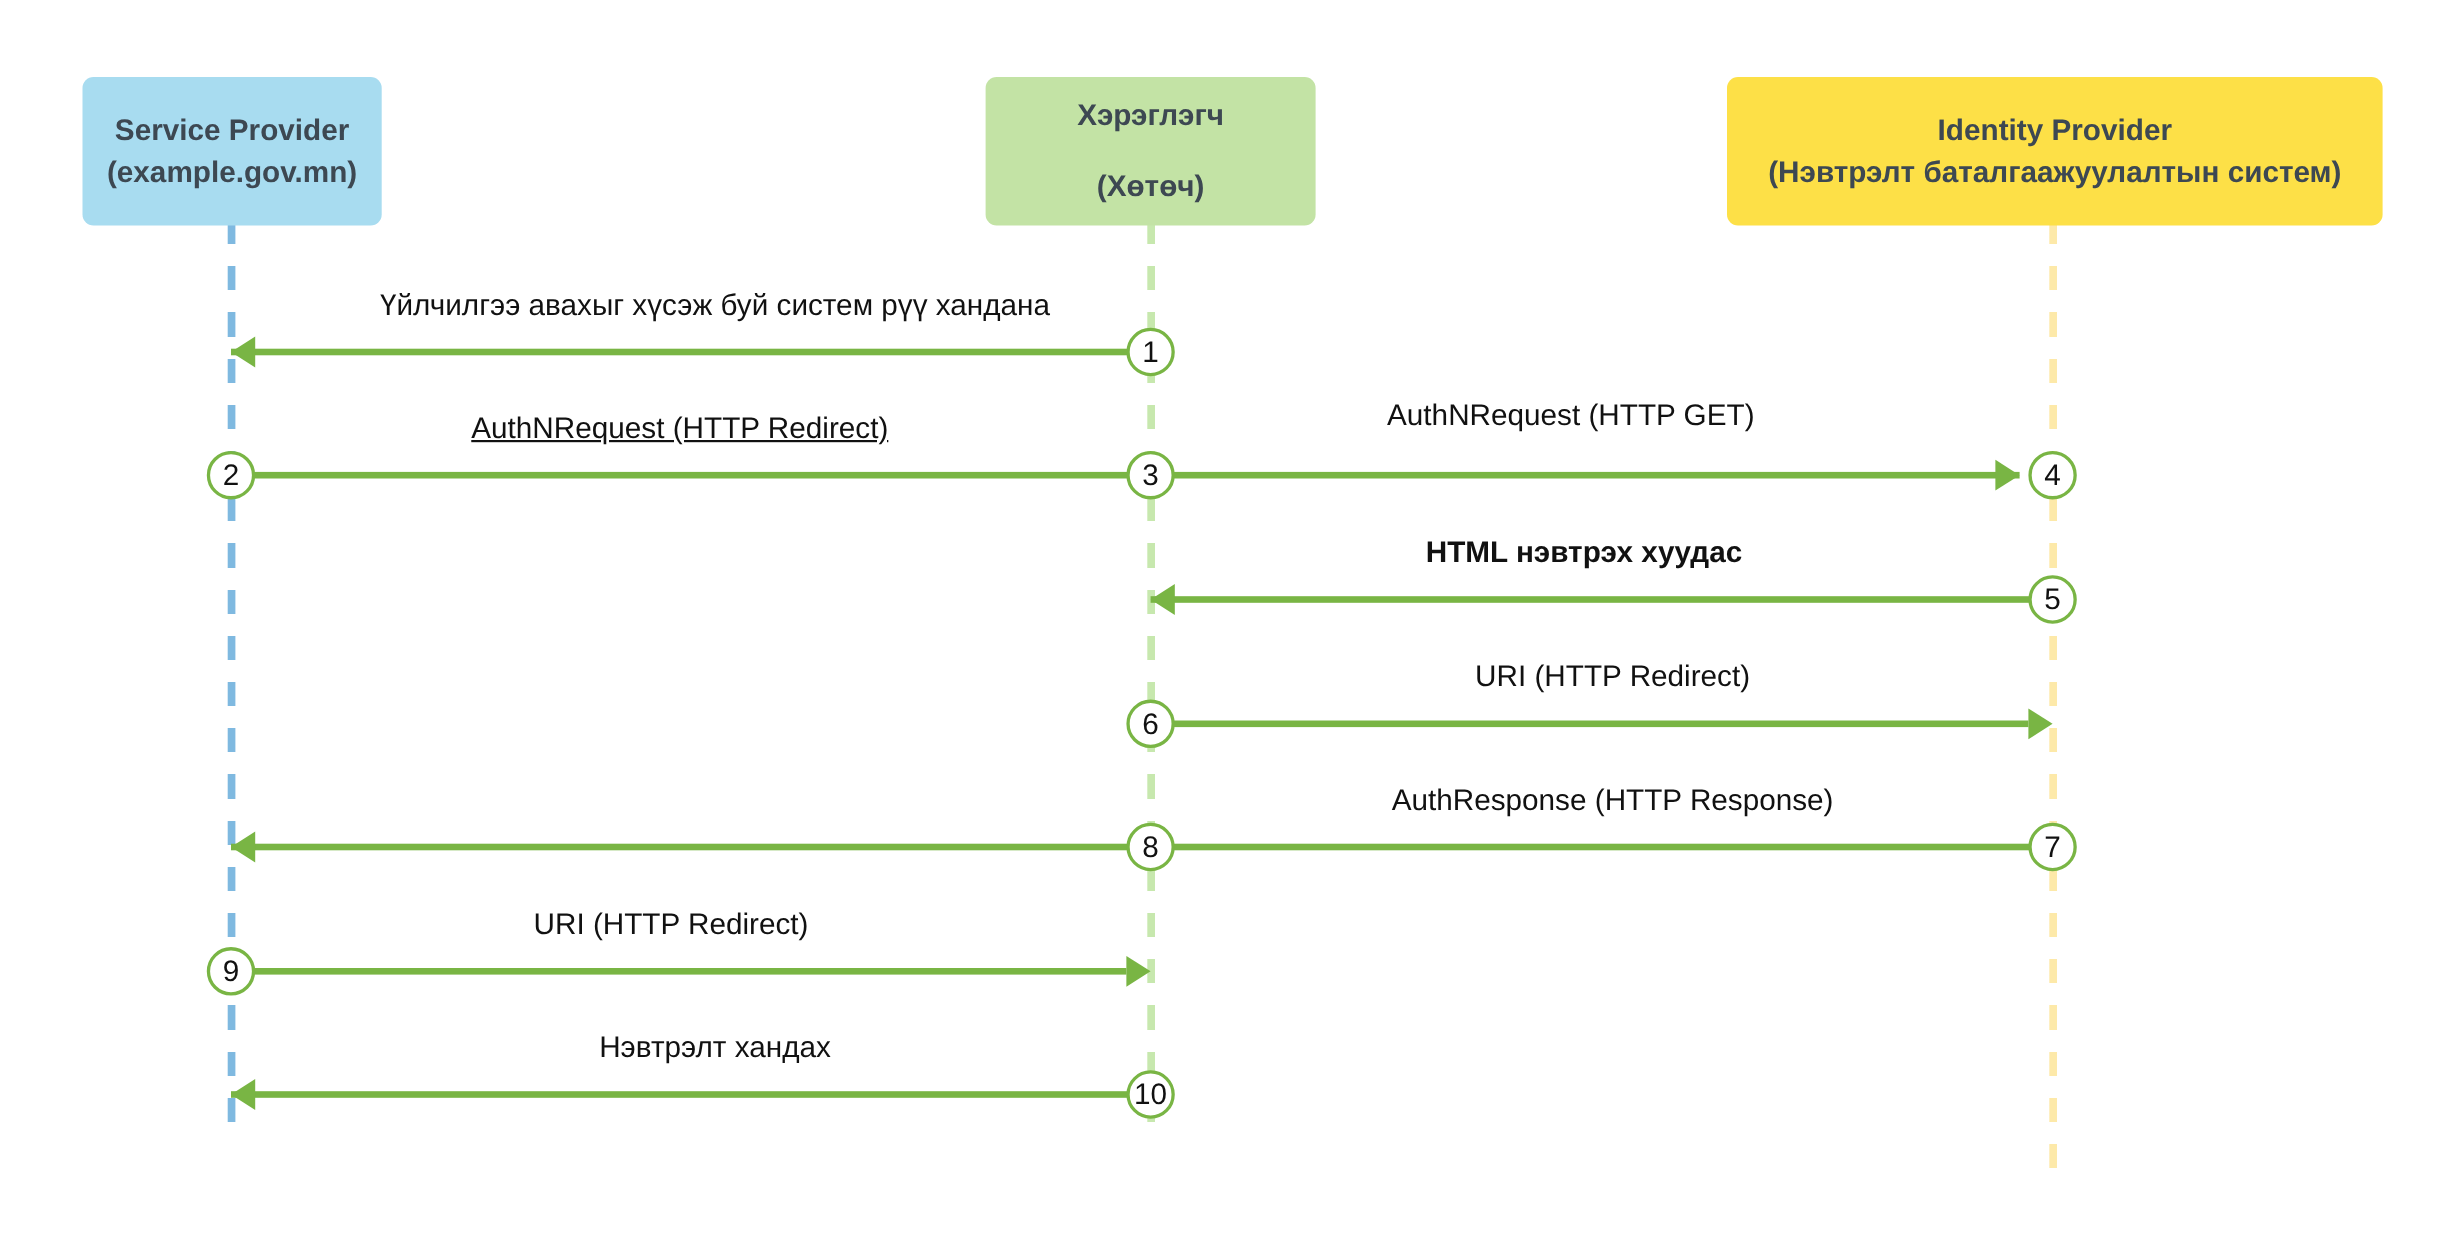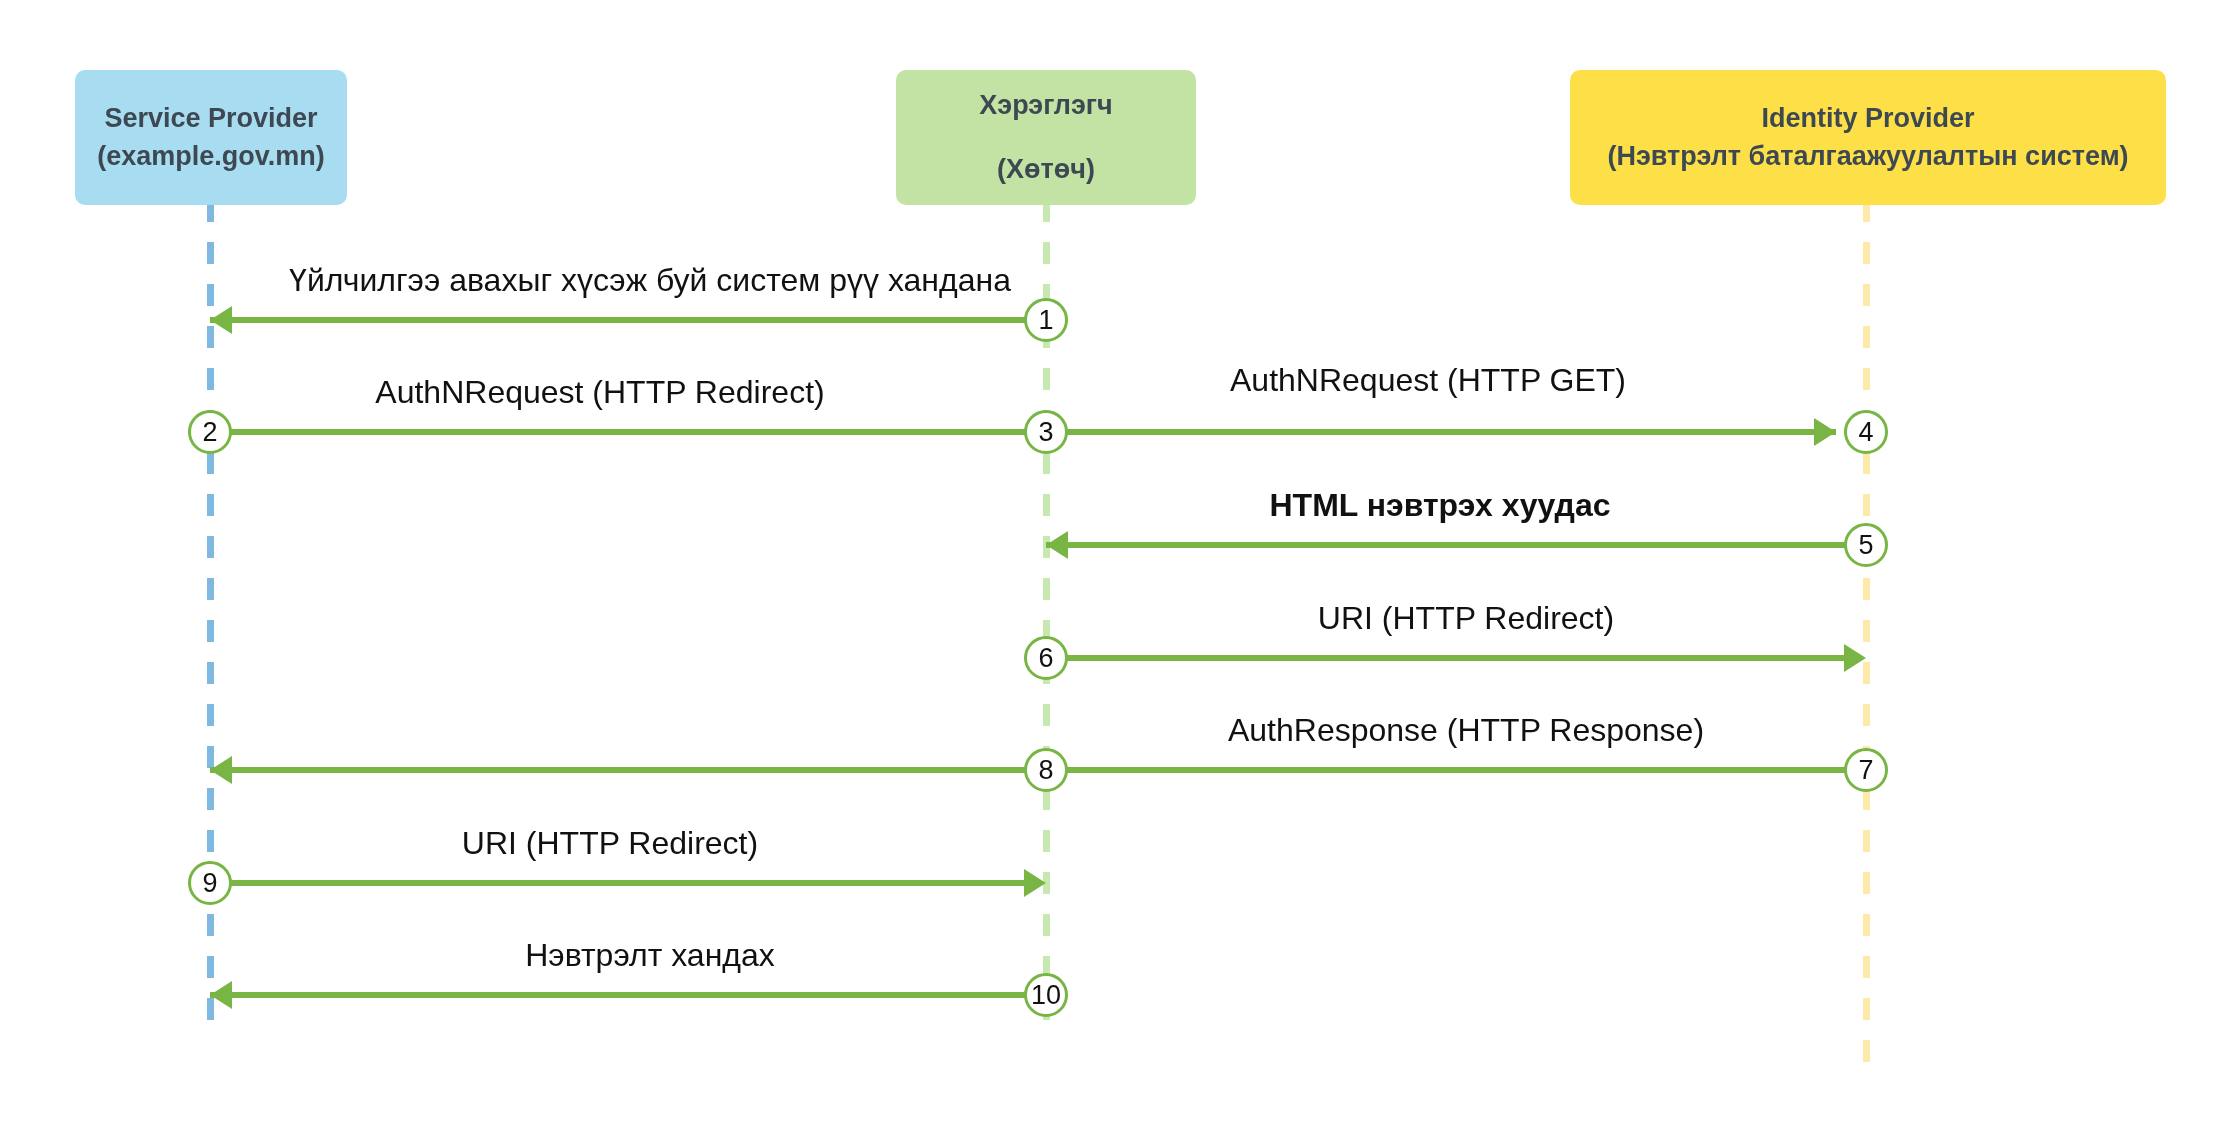--- a/index.html
+++ b/index.html
@@ -57,21 +57,21 @@
     border-bottom: 14px solid transparent;
   }
   .arrow-head.left {
     border-right: 22px solid #79b544;
   }
   .arrow-head.right {
     border-left: 22px solid #79b544;
   }
   .msg-label {
     position: absolute;
-    font-size: 32px;
+    font-size: 27px;
     color: #111111;
     white-space: nowrap;
     text-align: center;
     line-height: 1;
   }
   .step-badge {
     position: absolute;
     box-sizing: border-box;
     width: 44px;
     height: 44px;
@@ -112,21 +112,21 @@
     <span class="actor-line-1">Identity Provider</span>
     <span class="actor-line-2">(Нэвтрэлт баталгаажуулалтын систем)</span>
   </div>
 
   <div class="msg-line" style="left:210px; top:317px; width:836px;"></div>
   <div class="arrow-head left" style="left:210px; top:306px;"></div>
   <div class="msg-label" style="left:250px; top:264px; width:800px;">Үйлчилгээ авахыг хүсэж буй систем рүү хандана</div>
   <div class="step-badge" style="left:1024px; top:298px;">1</div>
 
   <div class="msg-line" style="left:210px; top:429px; width:836px;"></div>
-  <div class="msg-label" style="left:200px; top:376px; width:800px;">AuthNRequest (HTTP Redirect)</div>
+  <div class="msg-label" style="left:218px; top:376px; width:800px;text-decoration:underline;">AuthNRequest (HTTP Redirect)</div>
   <div class="step-badge" style="left:188px; top:410px;">2</div>
 
   <div class="msg-line" style="left:1046px; top:429px; width:790px;"></div>
   <div class="arrow-head right" style="left:1814px; top:418px;"></div>
   <div class="msg-label" style="left:1028px; top:364px; width:800px;">AuthNRequest (HTTP GET)</div>
   <div class="step-badge" style="left:1024px; top:410px;">3</div>
 
   <div class="step-badge" style="left:1844px; top:410px;">4</div>
 
   <div class="msg-line" style="left:1046px; top:542px; width:820px;"></div>

